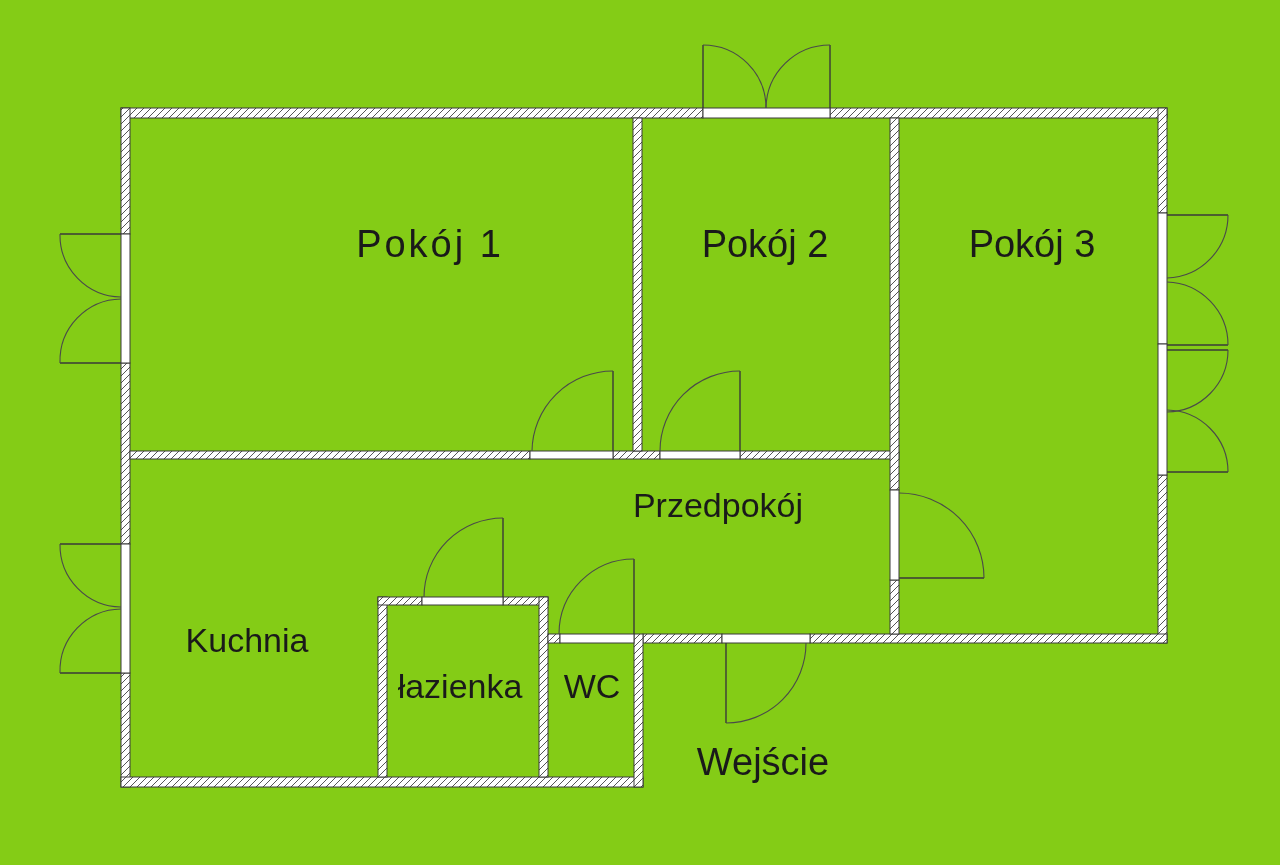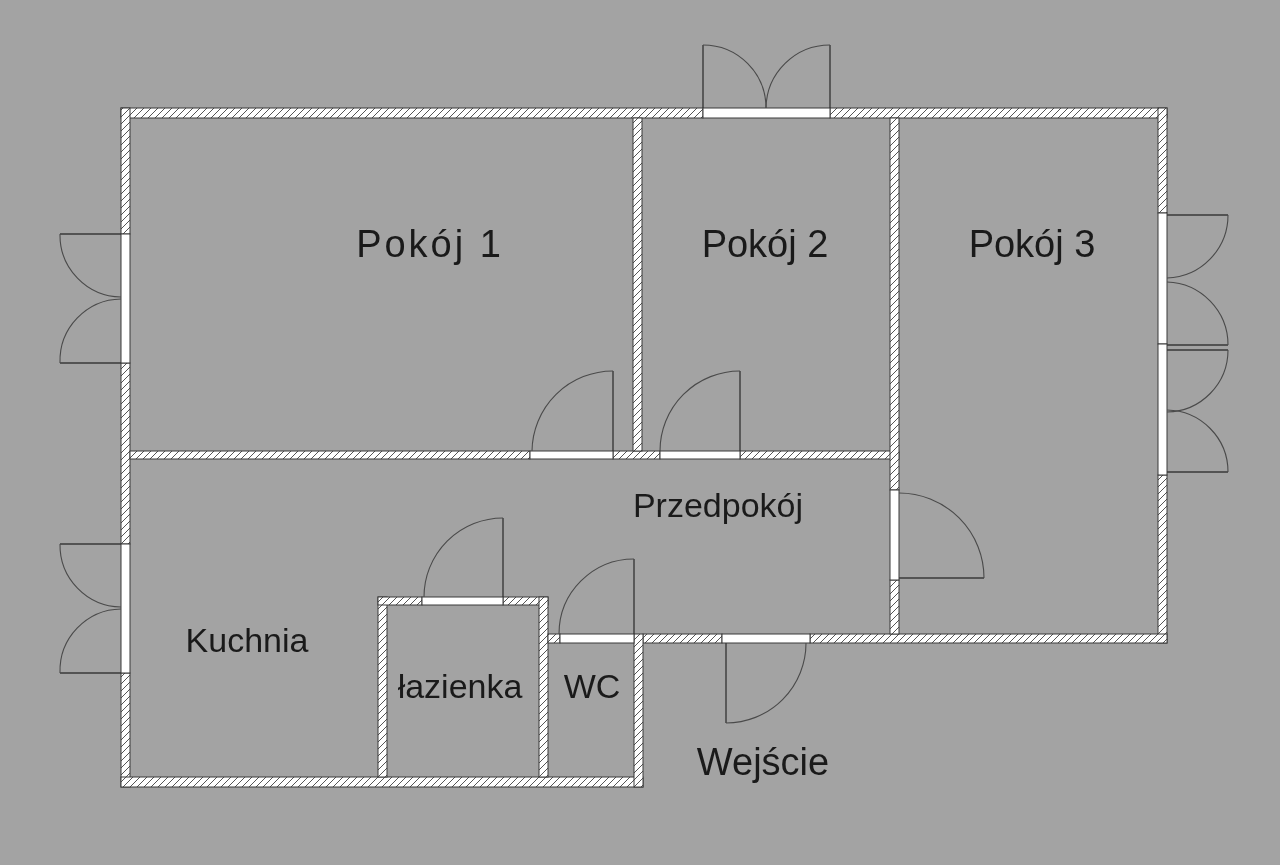--- a/index.html
+++ b/index.html
@@ -1,17 +1,17 @@
 <!DOCTYPE html>
 <html><head>
 <meta charset="utf-8">
 <style>
   html, body { margin: 0; padding: 0; background: #ffffff; }
   .plan-wrap {
-    width: 1280px; height: 865px; background: #a3a3a3;
+    width: 1280px; height: 865px; background: #84cc16;
     position: relative; overflow: hidden;
     font-family: "Liberation Sans", "DejaVu Sans", sans-serif;
   }
   svg { display: block; }
   .wall { fill: url(#hatch); stroke: #3a3a3a; stroke-width: 1; }
   .frame { fill: #ffffff; stroke: #3a3a3a; stroke-width: 1; }
   .leaf { fill: none; stroke: #3a3a3a; stroke-width: 1.4; }
   .arc { fill: none; stroke: #4a4a4a; stroke-width: 1.1; }
   .room-label {
     fill: #1a1a1a; text-anchor: middle;

